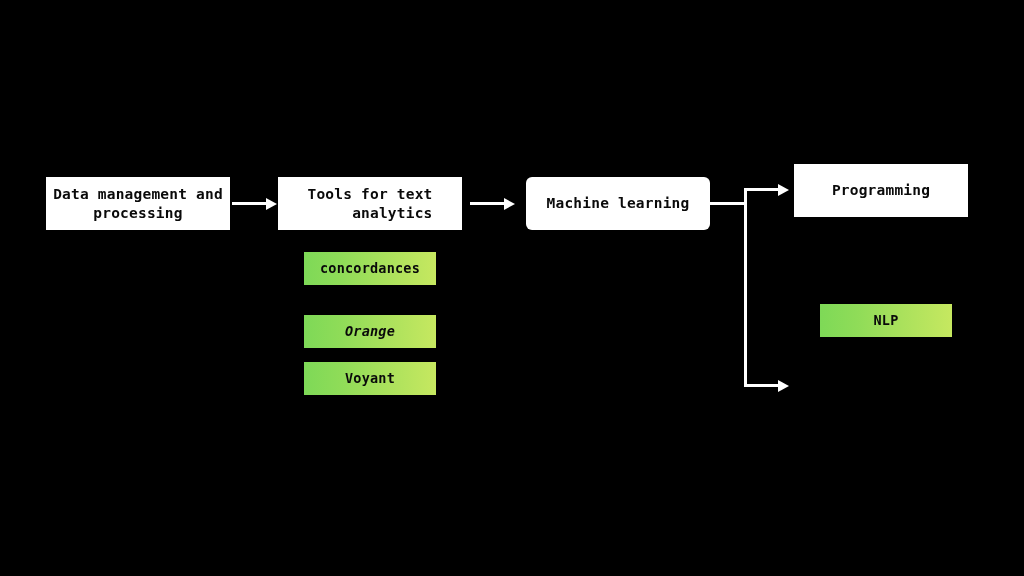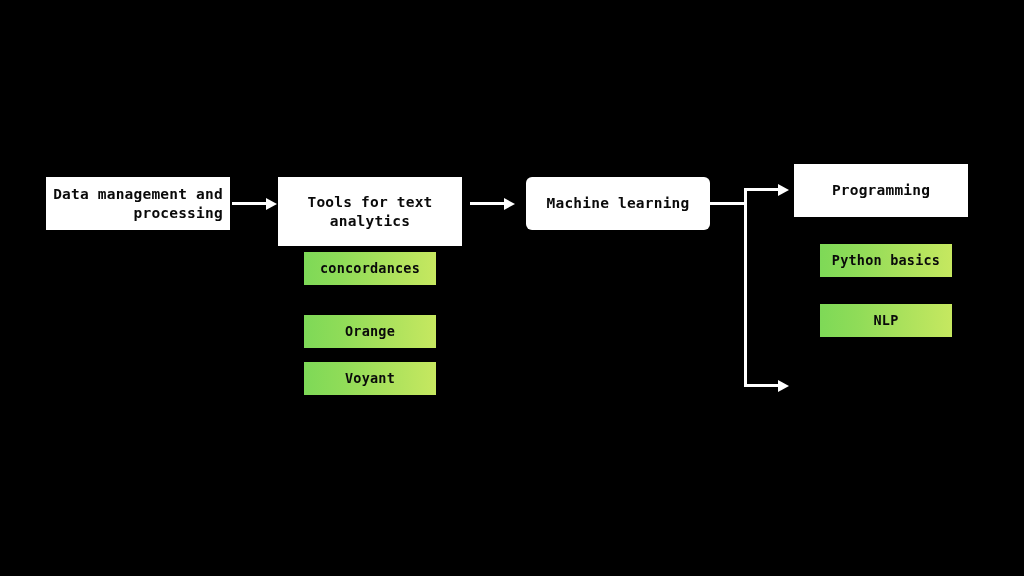--- a/index.html
+++ b/index.html
@@ -62,31 +62,31 @@
     border-top: 6px solid transparent;
     border-bottom: 6px solid transparent;
     border-left: 11px solid #ffffff;
   }
 </style>
 </head>
 <body>
 
 <div id="canvas">
 
-  <div class="node white" style="left:46px; top:177px; width:184px; height:53px;text-align:right;">
+  <div class="node white" style="left:46px; top:177px; width:184px; height:53px;">
     <span class="label">Data management and
 processing</span>
   </div>
 
   <div>
     <div class="conn h" style="left:232px; top:202px; width:36px;"></div>
     <div class="arrowhead" style="left:266px; top:197.5px;"></div>
   </div>
 
-  <div class="node white" style="left:278px; top:177px; width:184px; height:69px;">
+  <div class="node white" style="left:278px; top:177px; width:184px; height:53px;text-align:right;">
     <span class="label">Tools for text
 analytics</span>
   </div>
 
   <div>
     <div class="conn h" style="left:470px; top:202px; width:36px;"></div>
     <div class="arrowhead" style="left:504px; top:197.5px;"></div>
   </div>
 
   <div class="node white" style="left:526px; top:177px; width:184px; height:53px;border-radius:6px;">
@@ -103,34 +103,31 @@
     <div class="arrowhead" style="left:778px; top:183.5px;"></div>
 
     <div class="conn h" style="left:744px; top:384px; width:36px;"></div>
     <div class="arrowhead" style="left:778px; top:379.5px;"></div>
   </div>
 
   <div class="node green" style="left:304px; top:252px; width:132px; height:33px;">
     <span class="label">concordances</span>
   </div>
 
-  <div class="node green" style="left:304px; top:315px; width:132px; height:33px;">
+  <div class="node green" style="left:304px; top:315px; width:132px; height:33px;font-style:italic;">
     <span class="label">Orange</span>
   </div>
 
   <div class="node green" style="left:304px; top:362px; width:132px; height:33px;">
     <span class="label">Voyant</span>
   </div>
 
   <div class="node white" style="left:794px; top:164px; width:174px; height:53px;">
     <span class="label">Programming</span>
   </div>
 
-  <div class="node green" style="left:820px; top:244px; width:132px; height:33px;">
-    <span class="label">Python basics</span>
-  </div>
 
   <div class="node green" style="left:820px; top:304px; width:132px; height:33px;">
     <span class="label">NLP</span>
   </div>
 
 
 </div>
 
 </body></html>

